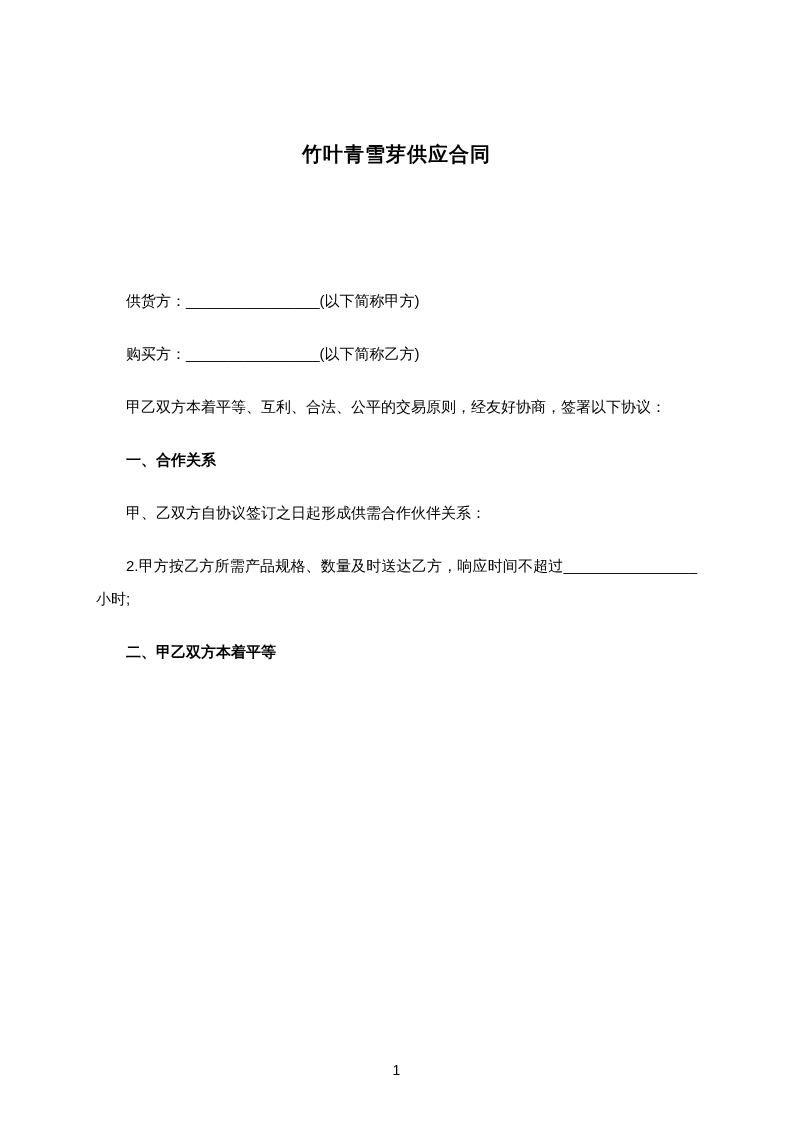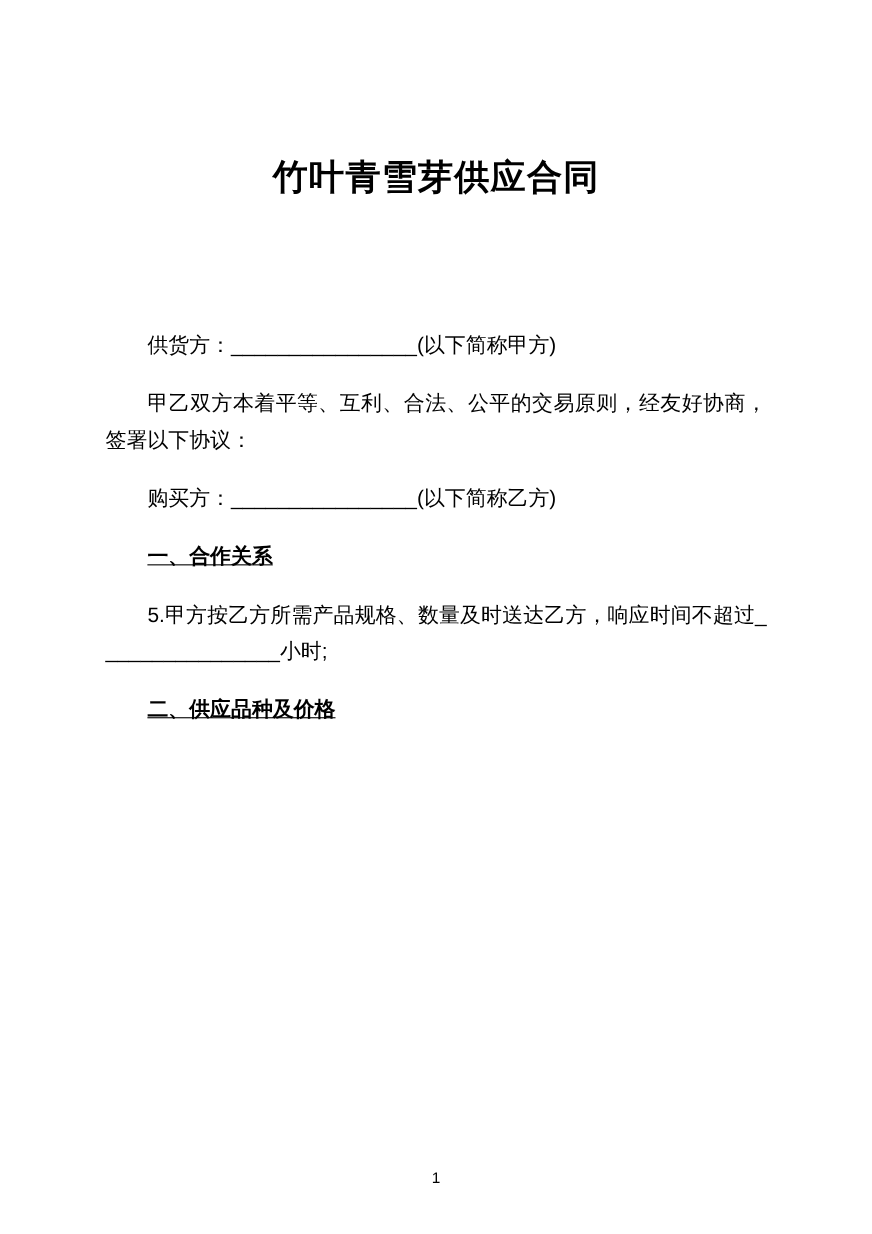--- a/index.html
+++ b/index.html
@@ -15,67 +15,67 @@
     background: #ffffff;
     font-family: "Liberation Sans", sans-serif;
     color: #000000;
     box-sizing: border-box;
     padding: 142px 96px 0 96px;
     overflow: hidden;
   }
   .doc-title {
     margin: 0 0 118px 0;
     text-align: center;
-    font-size: 32px;
+    font-size: 20px;
     font-weight: bold;
     letter-spacing: 1px;
     line-height: 1.2;
   }
   .para {
     margin: 0 0 20px 0;
-    font-size: 19px;
+    font-size: 15px;
     line-height: 33px;
     text-indent: 2em;
     text-align: justify;
     word-break: break-all;
     font-weight: 500;
   }
   .para.heading {
     font-weight: bold;
-    text-decoration: underline;
   }
   .page-number {
     position: absolute;
     bottom: 44px;
     left: 0;
     width: 100%;
     text-align: center;
     font-size: 14px;
     font-weight: 400;
   }
 </style>
 </head>
 <body>
 
 <div class="page">
 
   <h1 class="doc-title">竹叶青雪芽供应合同</h1>
 
   <p class="para">供货方：________________(以下简称甲方)</p>
 
+  <p class="para">购买方：________________(以下简称乙方)</p>
+
   <p class="para">甲乙双方本着平等、互利、合法、公平的交易原则，经友好协商，签署以下协议：</p>
-
-  <p class="para">购买方：________________(以下简称乙方)</p>
 
   <p class="para heading">一、合作关系</p>
 
+  <p class="para">甲、乙双方自协议签订之日起形成供需合作伙伴关系：</p>
 
 
-  <p class="para">5.甲方按乙方所需产品规格、数量及时送达乙方，响应时间不超过________________小时;</p>
+  <p class="para">2.甲方按乙方所需产品规格、数量及时送达乙方，响应时间不超过________________小时;</p>
 
 
-  <p class="para heading">二、供应品种及价格</p>
+  <p class="para heading">二、甲乙双方本着平等</p>
 
 
 
   <div class="page-number">1</div>
 
 </div>
 
 </body></html>

